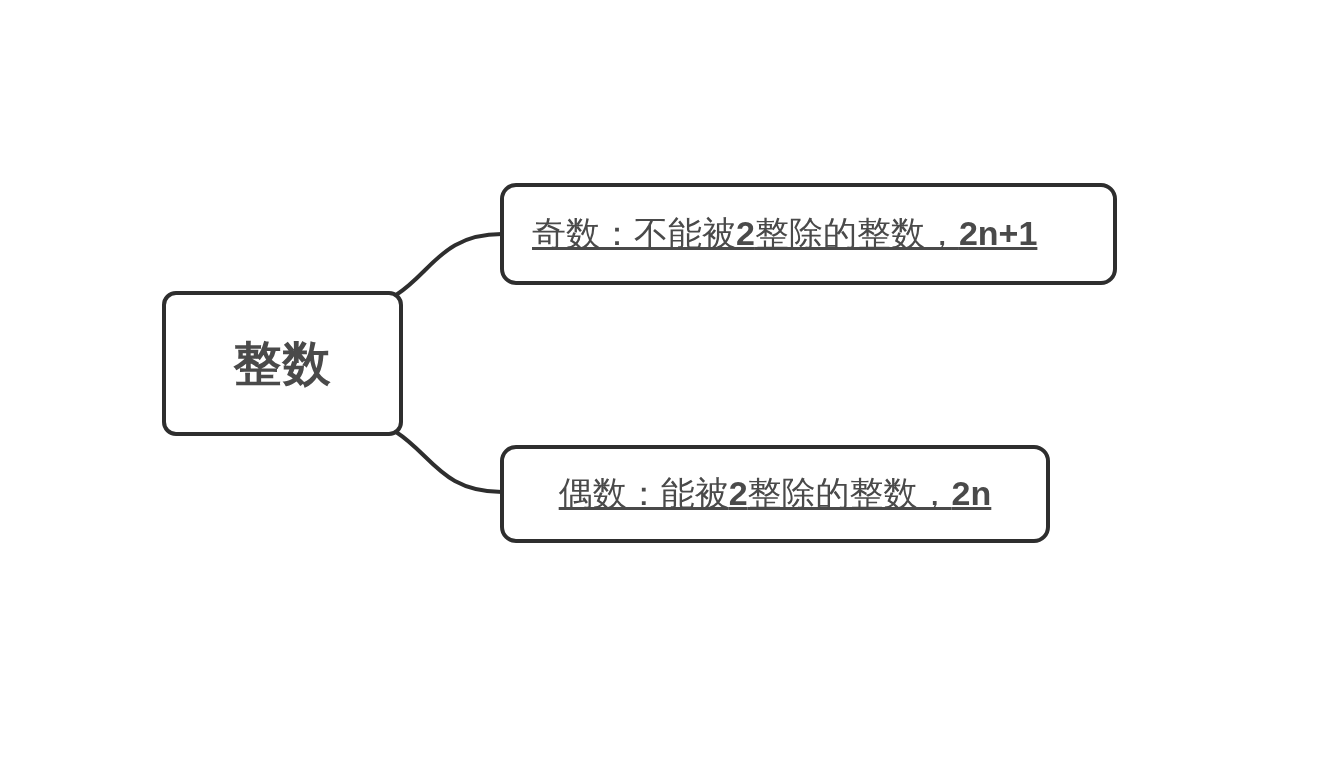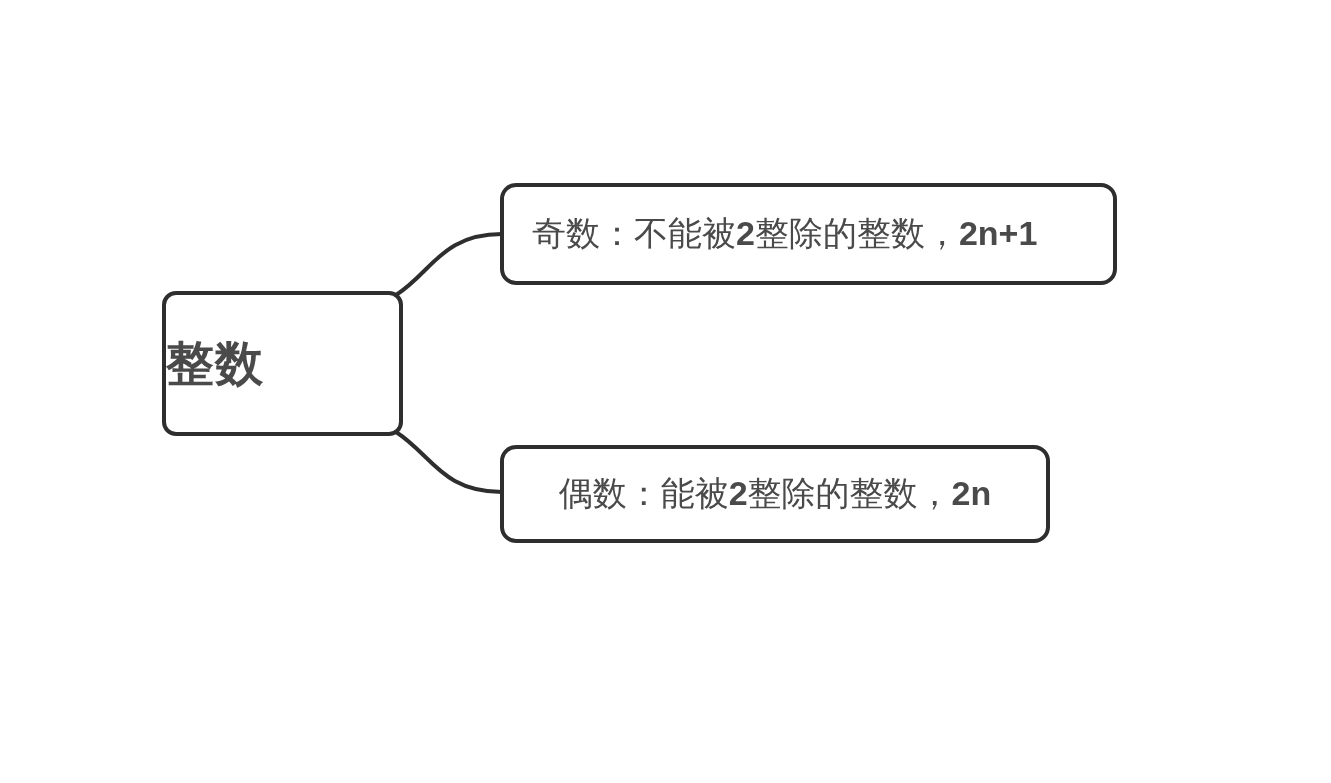--- a/index.html
+++ b/index.html
@@ -38,30 +38,32 @@
     align-items:center;
     background:var(--bg);
     border:4px solid var(--stroke);
     color:var(--text);
     cursor:pointer;
   }
   .node-root{
     left:162px;top:291px;
     width:241px;height:145px;
     border-radius:14px;
+    justify-content:center;
     font-size:48px;
     font-weight:bold;
     letter-spacing:1px;
   }
   .node-child{
     border-radius:16px;
     font-size:34px;
     padding:0 28px;
     justify-content:flex-start;
     white-space:nowrap;
+    text-decoration:underline;
   }
   .node-odd{
     left:500px;top:183px;
     width:617px;height:102px;
   }
   .node-even{
     left:500px;top:445px;
     width:550px;height:98px;justify-content:center;
   }
   .label .b{font-weight:bold;}

